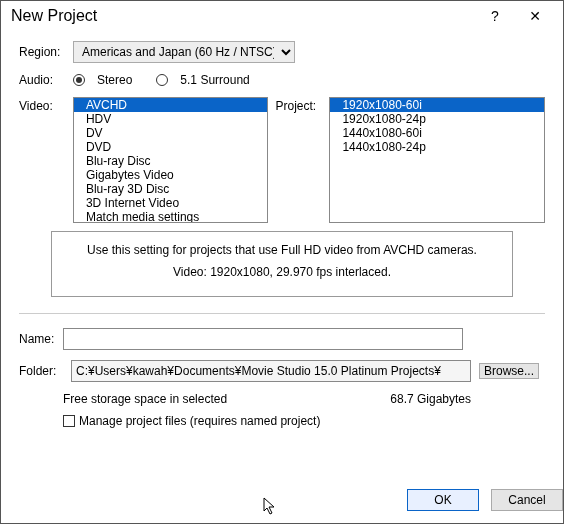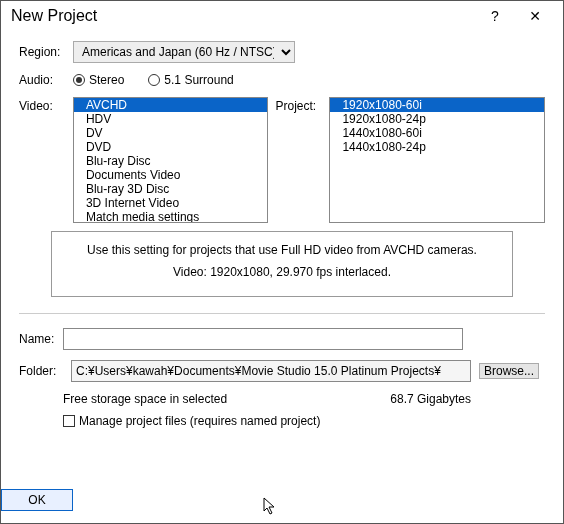--- a/index.html
+++ b/index.html
@@ -6,21 +6,21 @@
 body { background: #fff; width: 564px; height: 524px; border: 1px solid #555; position: relative; }
 .titlebar { height: 30px; display: flex; align-items: center; padding: 0 8px 0 10px; }
 .titlebar .title { flex: 1; font-size: 16px; }
 .titlebar .help { width: 40px; text-align: center; font-size: 14px; }
 .titlebar .close { width: 40px; text-align: center; font-size: 14px; }
 .content { padding: 10px 18px 0 18px; }
 .row { display: flex; align-items: center; margin-bottom: 10px; }
 .row .label { width: 54px; }
 select { height: 22px; font-size: 12px; padding: 0 4px; background: #eee; border: 1px solid #aaa; }
 .radio-group { display: flex; gap: 24px; }
-.radio-item { display: flex; align-items: center; gap: 4px; }
+.radio-item { display: flex; align-items: center; gap: 12px; }
 .radio { width: 12px; height: 12px; border: 1px solid #333; border-radius: 50%; display: inline-flex; align-items: center; justify-content: center; }
 .radio.sel::after { content: ""; width: 6px; height: 6px; background: #333; border-radius: 50%; }
 .listrow { display: flex; align-items: flex-start; gap: 8px; margin-bottom: 8px; }
 .listrow .label { width: 46px; padding-top: 2px; }
 .listbox { border: 1px solid #888; height: 126px; overflow: hidden; padding: 0; }
 .listbox.video { width: 195px; }
 .listbox.project { width: 216px; }
 .plabel { width: 46px; padding-top: 2px; }
 .litem { padding: 0 12px; line-height: 14px; font-size: 12px; cursor: default; }
 .litem.sel { background: #0a64c8; color: #fff; }
@@ -31,21 +31,21 @@
 .field-row .label { width: 44px; }
 .text-input { height: 22px; border: 1px solid #888; padding: 0 4px; font-size: 12px; }
 .text-input.name { width: 400px; }
 .folder-row { display: flex; align-items: center; gap: 8px; }
 .text-input.folder { width: 400px; background: #f5f5f5; }
 .browse { width: 60px; height: 16px; background: #e5e5e5; border: 1px solid #aaa; font-size: 12px; }
 .storage { display: flex; margin: 4px 0 8px 44px; width: 408px; }
 .storage .free { flex: 1; }
 .manage { display: flex; align-items: center; gap: 4px; margin-left: 44px; }
 .checkbox { width: 12px; height: 12px; border: 1px solid #333; }
-.footer { position: absolute; bottom: 12px; left: 0; right: 0; display: flex; justify-content: flex-start; gap: 12px; }
+.footer { position: absolute; bottom: 12px; left: 0; right: 0; display: flex; justify-content: flex-end; gap: 12px; }
 .btn { width: 72px; height: 22px; border: 1px solid #aaa; background: #e5e5e5; font-size: 12px; cursor: default; }
 .btn.ok { background: #e8f0ff; border: 1px solid #0a64c8; }
 .cursor { position: absolute; left: 262px; bottom: 6px; pointer-events: none; }
 </style>
 </head>
 <body>
 
 <div class="titlebar">
   <span class="title">New Project</span>
   <span class="help">?</span>
@@ -75,21 +75,21 @@
   </div>
 
   <div class="listrow">
     <span class="label">Video:</span>
     <div class="listbox video" id="video-list">
         <div class="litem sel">AVCHD</div>
         <div class="litem">HDV</div>
         <div class="litem">DV</div>
         <div class="litem">DVD</div>
         <div class="litem">Blu-ray Disc</div>
-        <div class="litem">Documents Video</div>
+        <div class="litem">Gigabytes Video</div>
         <div class="litem">Blu-ray 3D Disc</div>
         <div class="litem">3D Internet Video</div>
         <div class="litem">Match media settings</div>
       </div>
     <span class="plabel">Project:</span>
     <div class="listbox project" id="project-list">
         <div class="litem sel">1920x1080-60i</div>
         <div class="litem">1920x1080-24p</div>
         <div class="litem">1440x1080-60i</div>
         <div class="litem">1440x1080-24p</div>
@@ -120,17 +120,18 @@
   </div>
 
   <div class="manage">
     <span class="checkbox"></span>
     <span>Manage project files (requires named project)</span>
   </div>
 </div>
 
 <div class="footer">
   <button class="btn ok">OK</button>
+  <button class="btn">Cancel</button>
 </div>
 
 <svg class="cursor" width="16" height="20">
   <path d="M1 1 L1 14 L4 11 L7 17 L9 16 L6 10 L11 10 Z" fill="#fff" stroke="#000" stroke-width="1"></path>
 </svg>
 
 </body></html>

